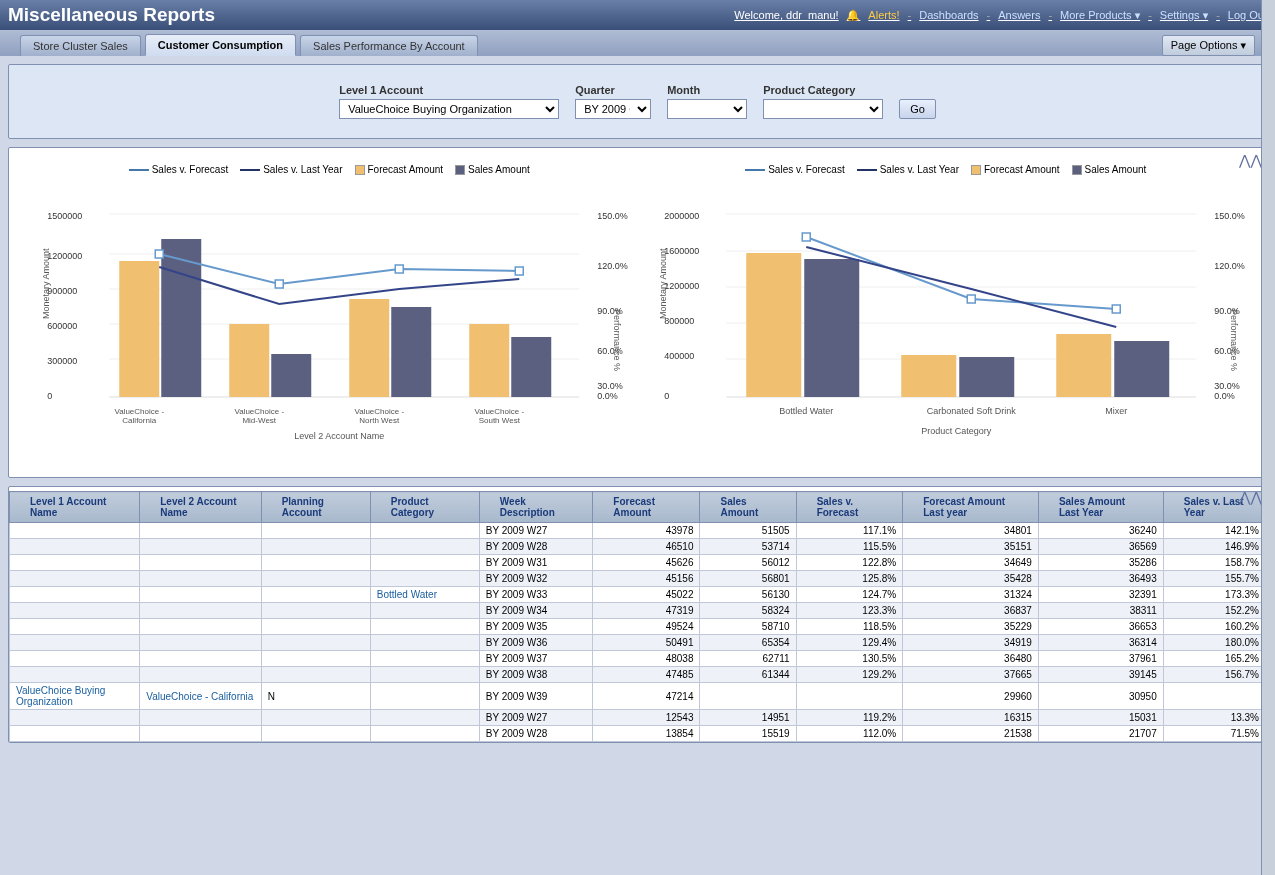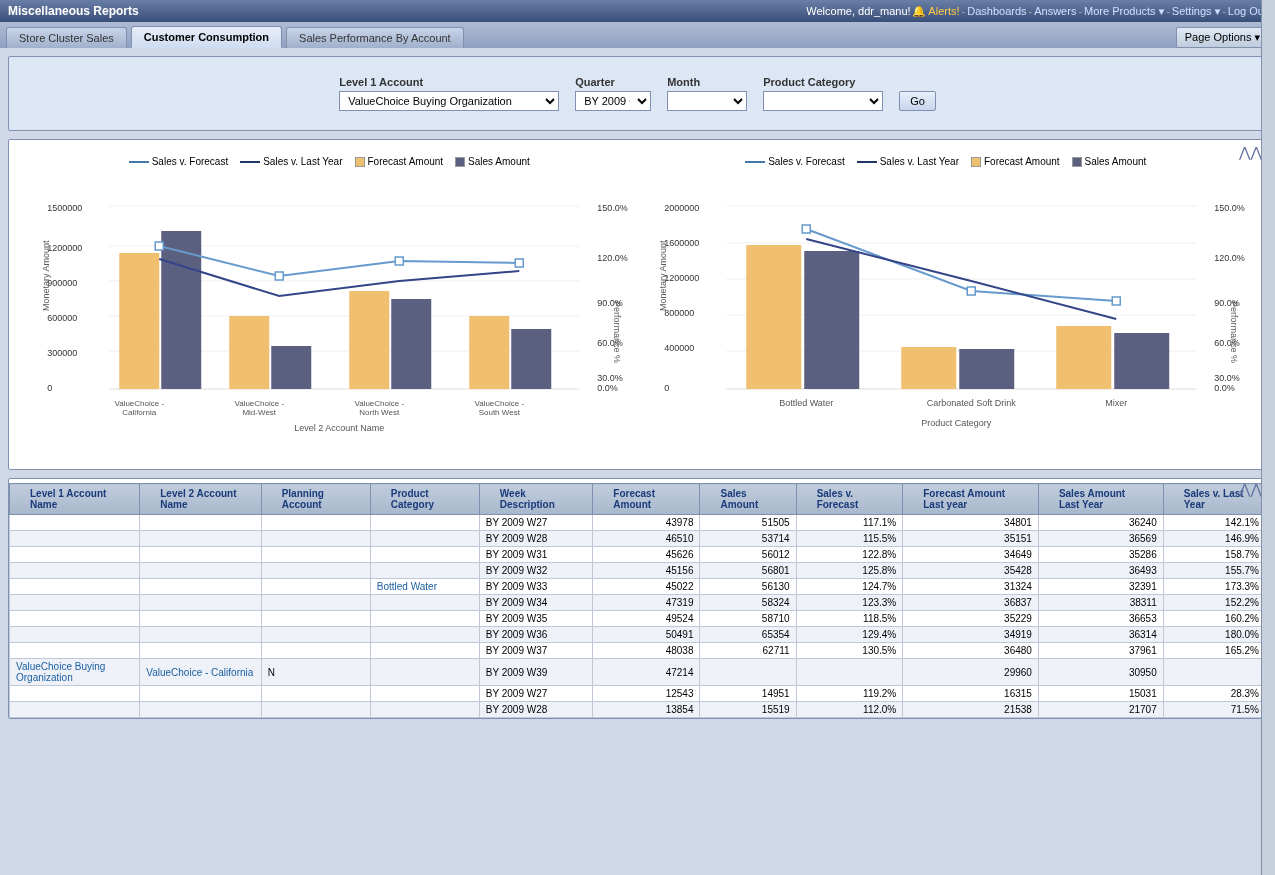--- a/index.html
+++ b/index.html
@@ -1,21 +1,21 @@
 <!DOCTYPE html>
 <html><head>
   <meta charset="utf-8">
   <style>
     * { box-sizing: border-box; margin: 0; padding: 0; }
     body { font-family: Arial, sans-serif; font-size: 11px; background: #d0d8e8; }
 
     
     .header { background: linear-gradient(to bottom, #6a7fa8, #3a4f78); padding: 4px 8px; display: flex; align-items: center; justify-content: space-between; }
-    .header-title { color: #fff; font-size: 12px; font-weight: bold; }
-    .header-right { display: flex; align-items: center; gap: 2px; color: #fff; font-size: 11px; }
+    .header-title { color: #fff; font-size: 19px; font-weight: bold; }
+    .header-right { display: flex; align-items: center; gap: 8px; color: #fff; font-size: 11px; text-decoration: underline; }
     .header-right a { color: #ffdd88; text-decoration: none; }
     .header-right .separator { color: #aaa; }
     .tab { padding: 4px 12px; border: 1px solid #8090b0; border-bottom: none; cursor: pointer; border-radius: 3px 3px 0 0; font-size: 11px; }
     .tab.inactive { background: linear-gradient(to bottom, #c8d4e8, #a0b0cc); color: #333; }
     .tab.active { background: linear-gradient(to bottom, #e8eef8, #d0dcf0); color: #000; font-weight: bold; border-bottom: 1px solid #d0dcf0; }
 
     .page-options-btn { margin-left: auto; background: linear-gradient(to bottom, #e0e8f4, #c0ccdc); border: 1px solid #8090b0; padding: 3px 8px; cursor: pointer; border-radius: 2px; font-size: 11px; }
 
     
     .filter-section { background: #dce6f4; border: 1px solid #8090b0; margin: 8px; padding: 19px; border-radius: 2px; }
@@ -64,21 +64,21 @@
     <a style="color:#cce0ff;">Answers</a>
     <span class="separator">-</span>
     <a style="color:#cce0ff;">More Products ▾</a>
     <span class="separator">-</span>
     <a style="color:#cce0ff;">Settings ▾</a>
     <span class="separator">-</span>
     <a style="color:#cce0ff;">Log Out</a>
   </div>
 </div>
 
-<div style="display:flex; align-items:center; background: linear-gradient(to bottom, #b0bcd4, #8fa0c0); padding: 4px 6px 0; gap:4px;">
+<div style="display:flex; align-items:center; background: linear-gradient(to bottom, #b0bcd4, #8fa0c0); padding: 4px 20px 0; gap:4px;">
   <div class="tab inactive">Store Cluster Sales</div>
   <div class="tab active">Customer Consumption</div>
   <div class="tab inactive">Sales Performance By Account</div>
   <div style="flex:1;"></div>
   <button class="page-options-btn">Page Options ▾</button>
 </div>
 
 <div class="filter-section">
   <div class="filter-row">
     <div class="filter-field">
@@ -393,20 +393,33 @@
           <td></td>
           <td>BY 2009 W37</td>
           <td class="td-num">48038</td>
           <td class="td-num">62711</td>
           <td class="td-num">130.5%</td>
           <td class="td-num">36480</td>
           <td class="td-num">37961</td>
           <td class="td-num">165.2%</td>
         </tr>
         <tr>
+          <td></td>
+          <td></td>
+          <td></td>
+          <td></td>
+          <td>BY 2009 W38</td>
+          <td class="td-num">47485</td>
+          <td class="td-num">61344</td>
+          <td class="td-num">129.2%</td>
+          <td class="td-num">37665</td>
+          <td class="td-num">39145</td>
+          <td class="td-num">156.7%</td>
+        </tr>
+        <tr>
           <td><a class="link-text">ValueChoice Buying Organization</a></td>
           <td><a class="link-text">ValueChoice - California</a></td>
           <td>N</td>
           <td></td>
           <td>BY 2009 W39</td>
           <td class="td-num">47214</td>
           <td class="td-num"></td>
           <td class="td-num"></td>
           <td class="td-num">29960</td>
           <td class="td-num">30950</td>
@@ -416,21 +429,21 @@
           <td></td>
           <td></td>
           <td></td>
           <td></td>
           <td>BY 2009 W27</td>
           <td class="td-num">12543</td>
           <td class="td-num">14951</td>
           <td class="td-num">119.2%</td>
           <td class="td-num">16315</td>
           <td class="td-num">15031</td>
-          <td class="td-num">28.3%</td>
+          <td class="td-num">13.3%</td>
         </tr>
         <tr>
           <td></td>
           <td></td>
           <td></td>
           <td></td>
           <td>BY 2009 W28</td>
           <td class="td-num">13854</td>
           <td class="td-num">15519</td>
           <td class="td-num">112.0%</td>

